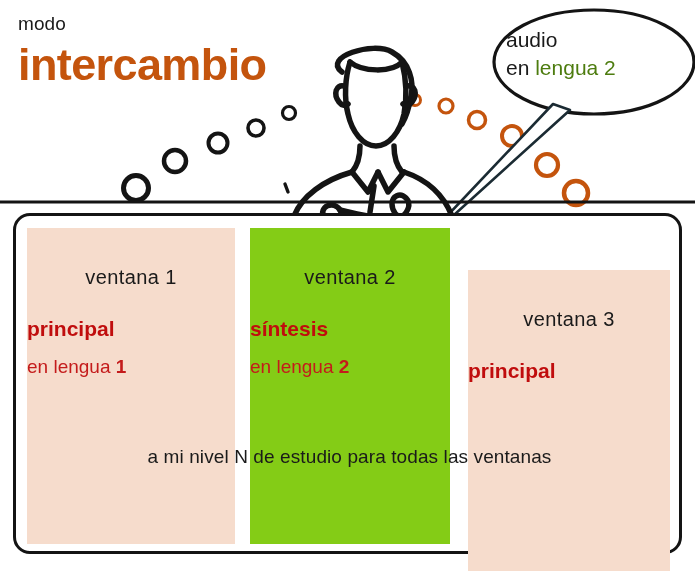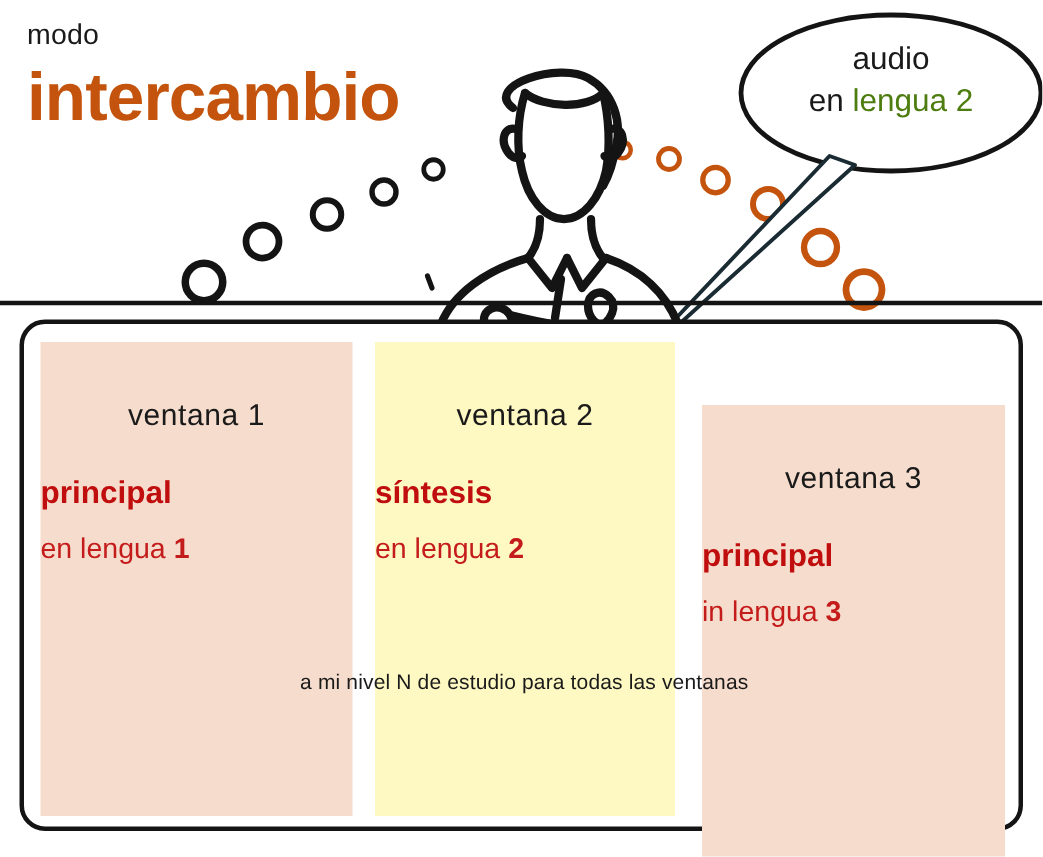--- a/index.html
+++ b/index.html
@@ -53,21 +53,21 @@
     height: 571px;
     pointer-events: none;
   }
 
   
   .balloon-text {
     position: absolute;
     left: 506px;
     top: 26px;
     width: 176px;
-    text-align: center;
+    text-align: left;
     font-size: 21px;
     line-height: 1.35;
     color: #1a1a1a;
   }
   .balloon-line { white-space: nowrap; }
   .accent-orange { color: #4d7c0f; }
 
   
   .panel {
     position: absolute;
@@ -89,21 +89,21 @@
     height: 316px;
   }
   .col {
     position: absolute;
     top: 0;
     height: 316px;
     box-sizing: border-box;
     padding-top: 37px;
   }
   .col-1 { left: 0px;   width: 208px; background: #f6dccc; }
-  .col-2 { left: 223px; width: 200px; background: #fef9c3; }
+  .col-2 { left: 223px; width: 200px; background: #84cc16; }
   .col-3 { left: 441px; width: 202px; background: #f6dccc; margin-top: 42px; }
 
   .col-title {
     font-size: 20px;
     color: #1a1a1a;
     text-align: center;
     line-height: 1.2;
     letter-spacing: 0.4px;
   }
   .col-role {
@@ -122,21 +122,21 @@
   }
   .col-lang b { font-weight: bold; }
 
   
   .footer-note {
     position: absolute;
     left: 13px;
     top: 446px;
     width: 673px;
     text-align: center;
-    font-size: 14px;
+    font-size: 19px;
     color: #1a1a1a;
     letter-spacing: 0.1px;
     line-height: 1.2;
   }
 </style>
 </head>
 <body>
 
 <div id="stage">
 
@@ -220,19 +220,18 @@
 
     <div class="col col-2">
       <div class="col-title">ventana 2</div>
       <div class="col-role">síntesis</div>
       <div class="col-lang"><span>en lengua </span><b>2</b></div>
     </div>
 
     <div class="col col-3">
       <div class="col-title">ventana 3</div>
       <div class="col-role">principal</div>
-      <div class="col-lang"><span>in lengua </span><b>3</b></div>
     </div>
   </div>
 
   <div class="footer-note">a mi nivel N de estudio para todas las ventanas</div>
 
 </div>
 
 </body></html>

